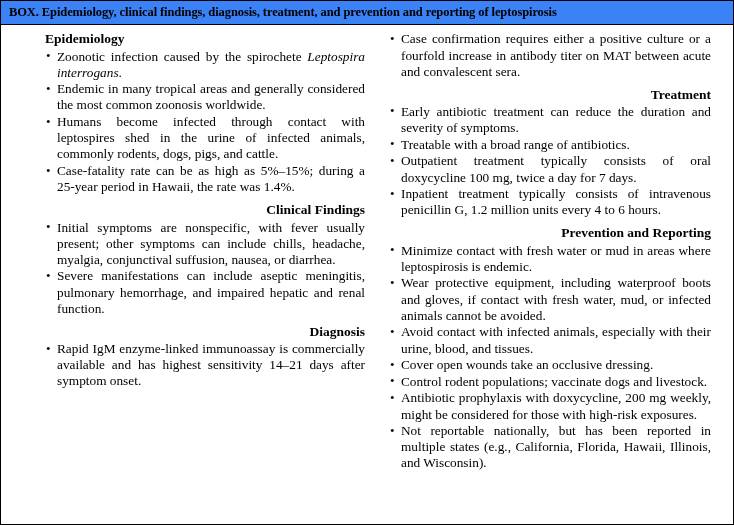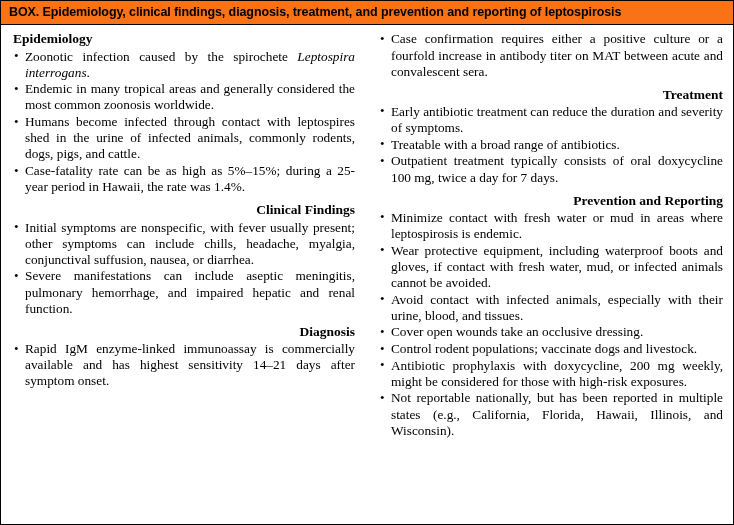--- a/index.html
+++ b/index.html
@@ -19,34 +19,35 @@
     width: 734px;
     height: 525px;
     border: 1px solid #000000;
     background: #ffffff;
     display: flex;
     flex-direction: column;
   }
   .box-header {
     box-sizing: border-box;
     padding: 4px 8px 5px 8px;
-    font-family: Liberation Sans, sans-serif;
+    font-family: Liberation Serif, serif;
     font-weight: bold;
     font-size: 12.5px;
     line-height: 1.15;
     border-bottom: 1px solid #000000;
-    background: #f97316;
+    background: #3b82f6;
     letter-spacing: -0.1px;
   }
   .box-body {
     flex: 1 1 auto;
     display: flex;
     flex-direction: row;
-    padding: 6px 0 0 0;
+    padding: 6px 12px 0 0;
     min-height: 0;
+    margin-left: 32px;
   }
   .col {
     box-sizing: border-box;
     width: 50%;
     padding: 0 12px 0 12px;
   }
   .col-left {
     padding-left: 12px;
     padding-right: 12px;
   }
@@ -130,20 +131,21 @@
 
       <ul class="bullets">
         <li>Case confirmation requires either a positive culture or a fourfold increase in antibody titer on MAT between acute and convalescent sera.</li>
       </ul>
 
       <div class="section-title spaced">Treatment</div>
       <ul class="bullets">
         <li>Early antibiotic treatment can reduce the duration and severity of symptoms.</li>
         <li>Treatable with a broad range of antibiotics.</li>
         <li>Outpatient treatment typically consists of oral doxycycline 100 mg, twice a day for 7 days.</li>
+        <li>Inpatient treatment typically consists of intravenous penicillin G, 1.2 million units every 4 to 6 hours.</li>
       </ul>
 
       <div class="section-title spaced">Prevention and Reporting</div>
       <ul class="bullets">
         <li>Minimize contact with fresh water or mud in areas where leptospirosis is endemic.</li>
         <li>Wear protective equipment, including waterproof boots and gloves, if contact with fresh water, mud, or infected animals cannot be avoided.</li>
         <li>Avoid contact with infected animals, especially with their urine, blood, and tissues.</li>
         <li>Cover open wounds take an occlusive dressing.</li>
         <li>Control rodent populations; vaccinate dogs and livestock.</li>
         <li>Antibiotic prophylaxis with doxycycline, 200 mg weekly, might be considered for those with high-risk exposures.</li>

